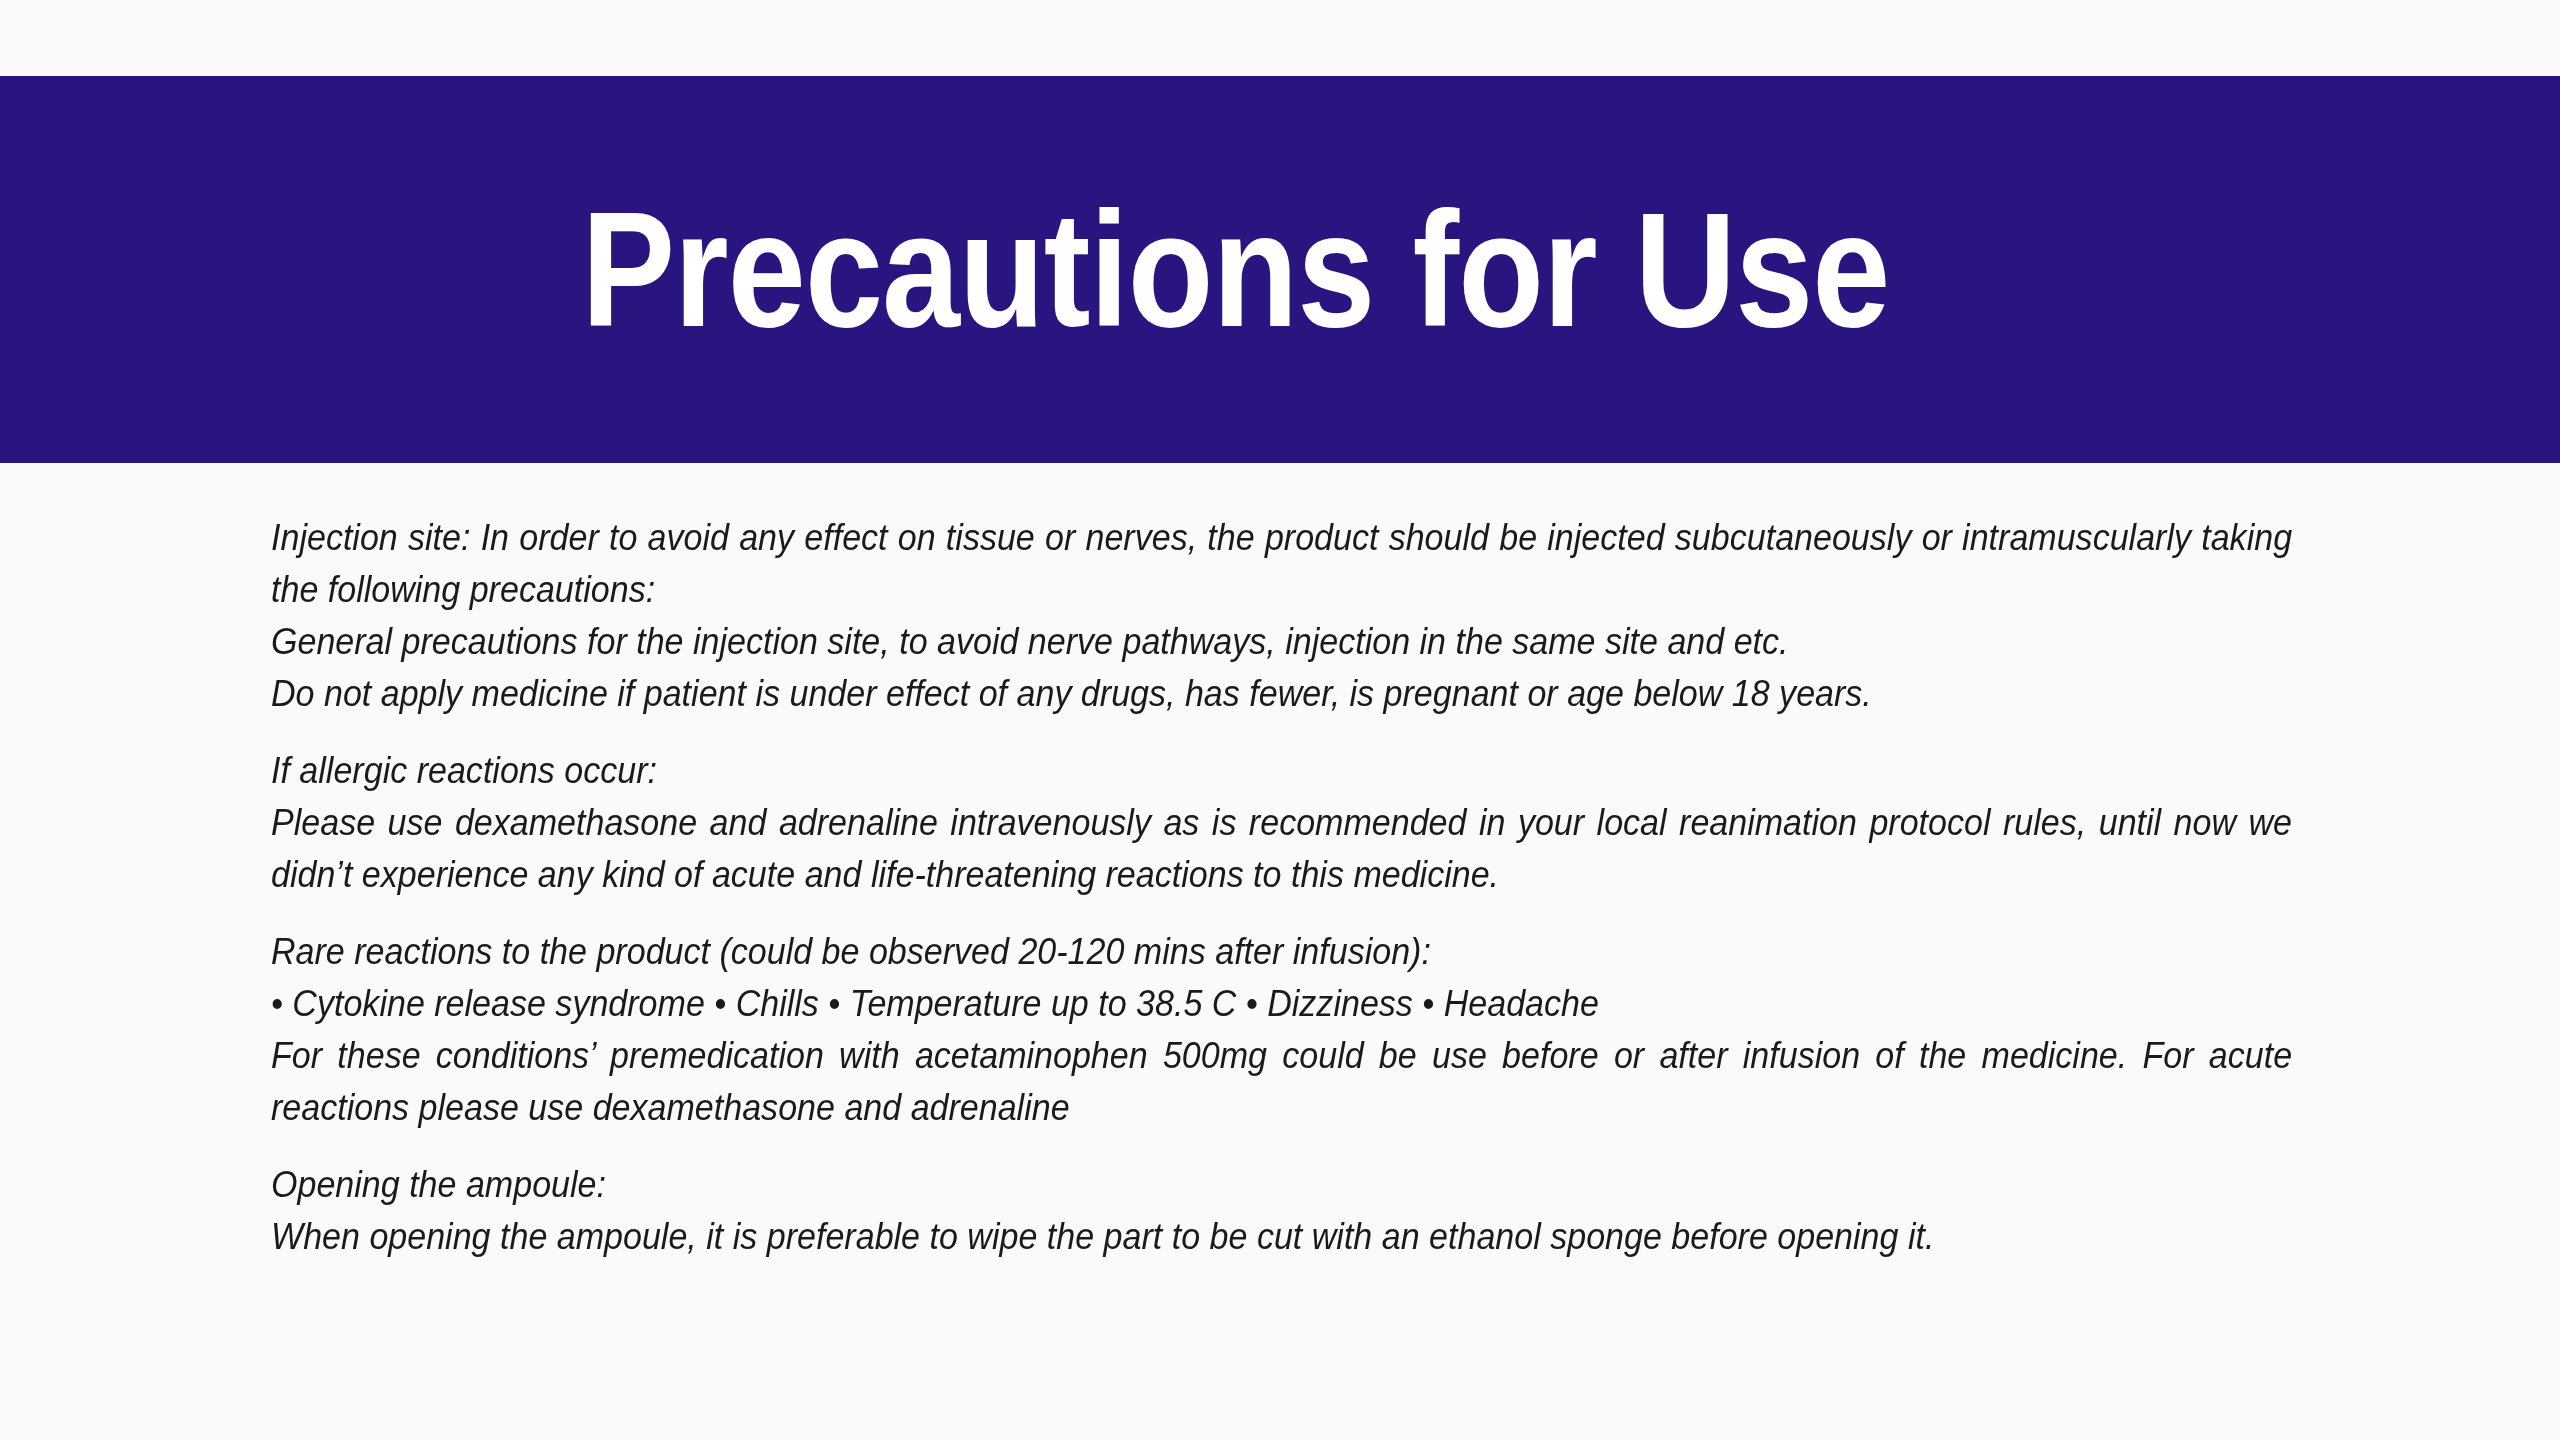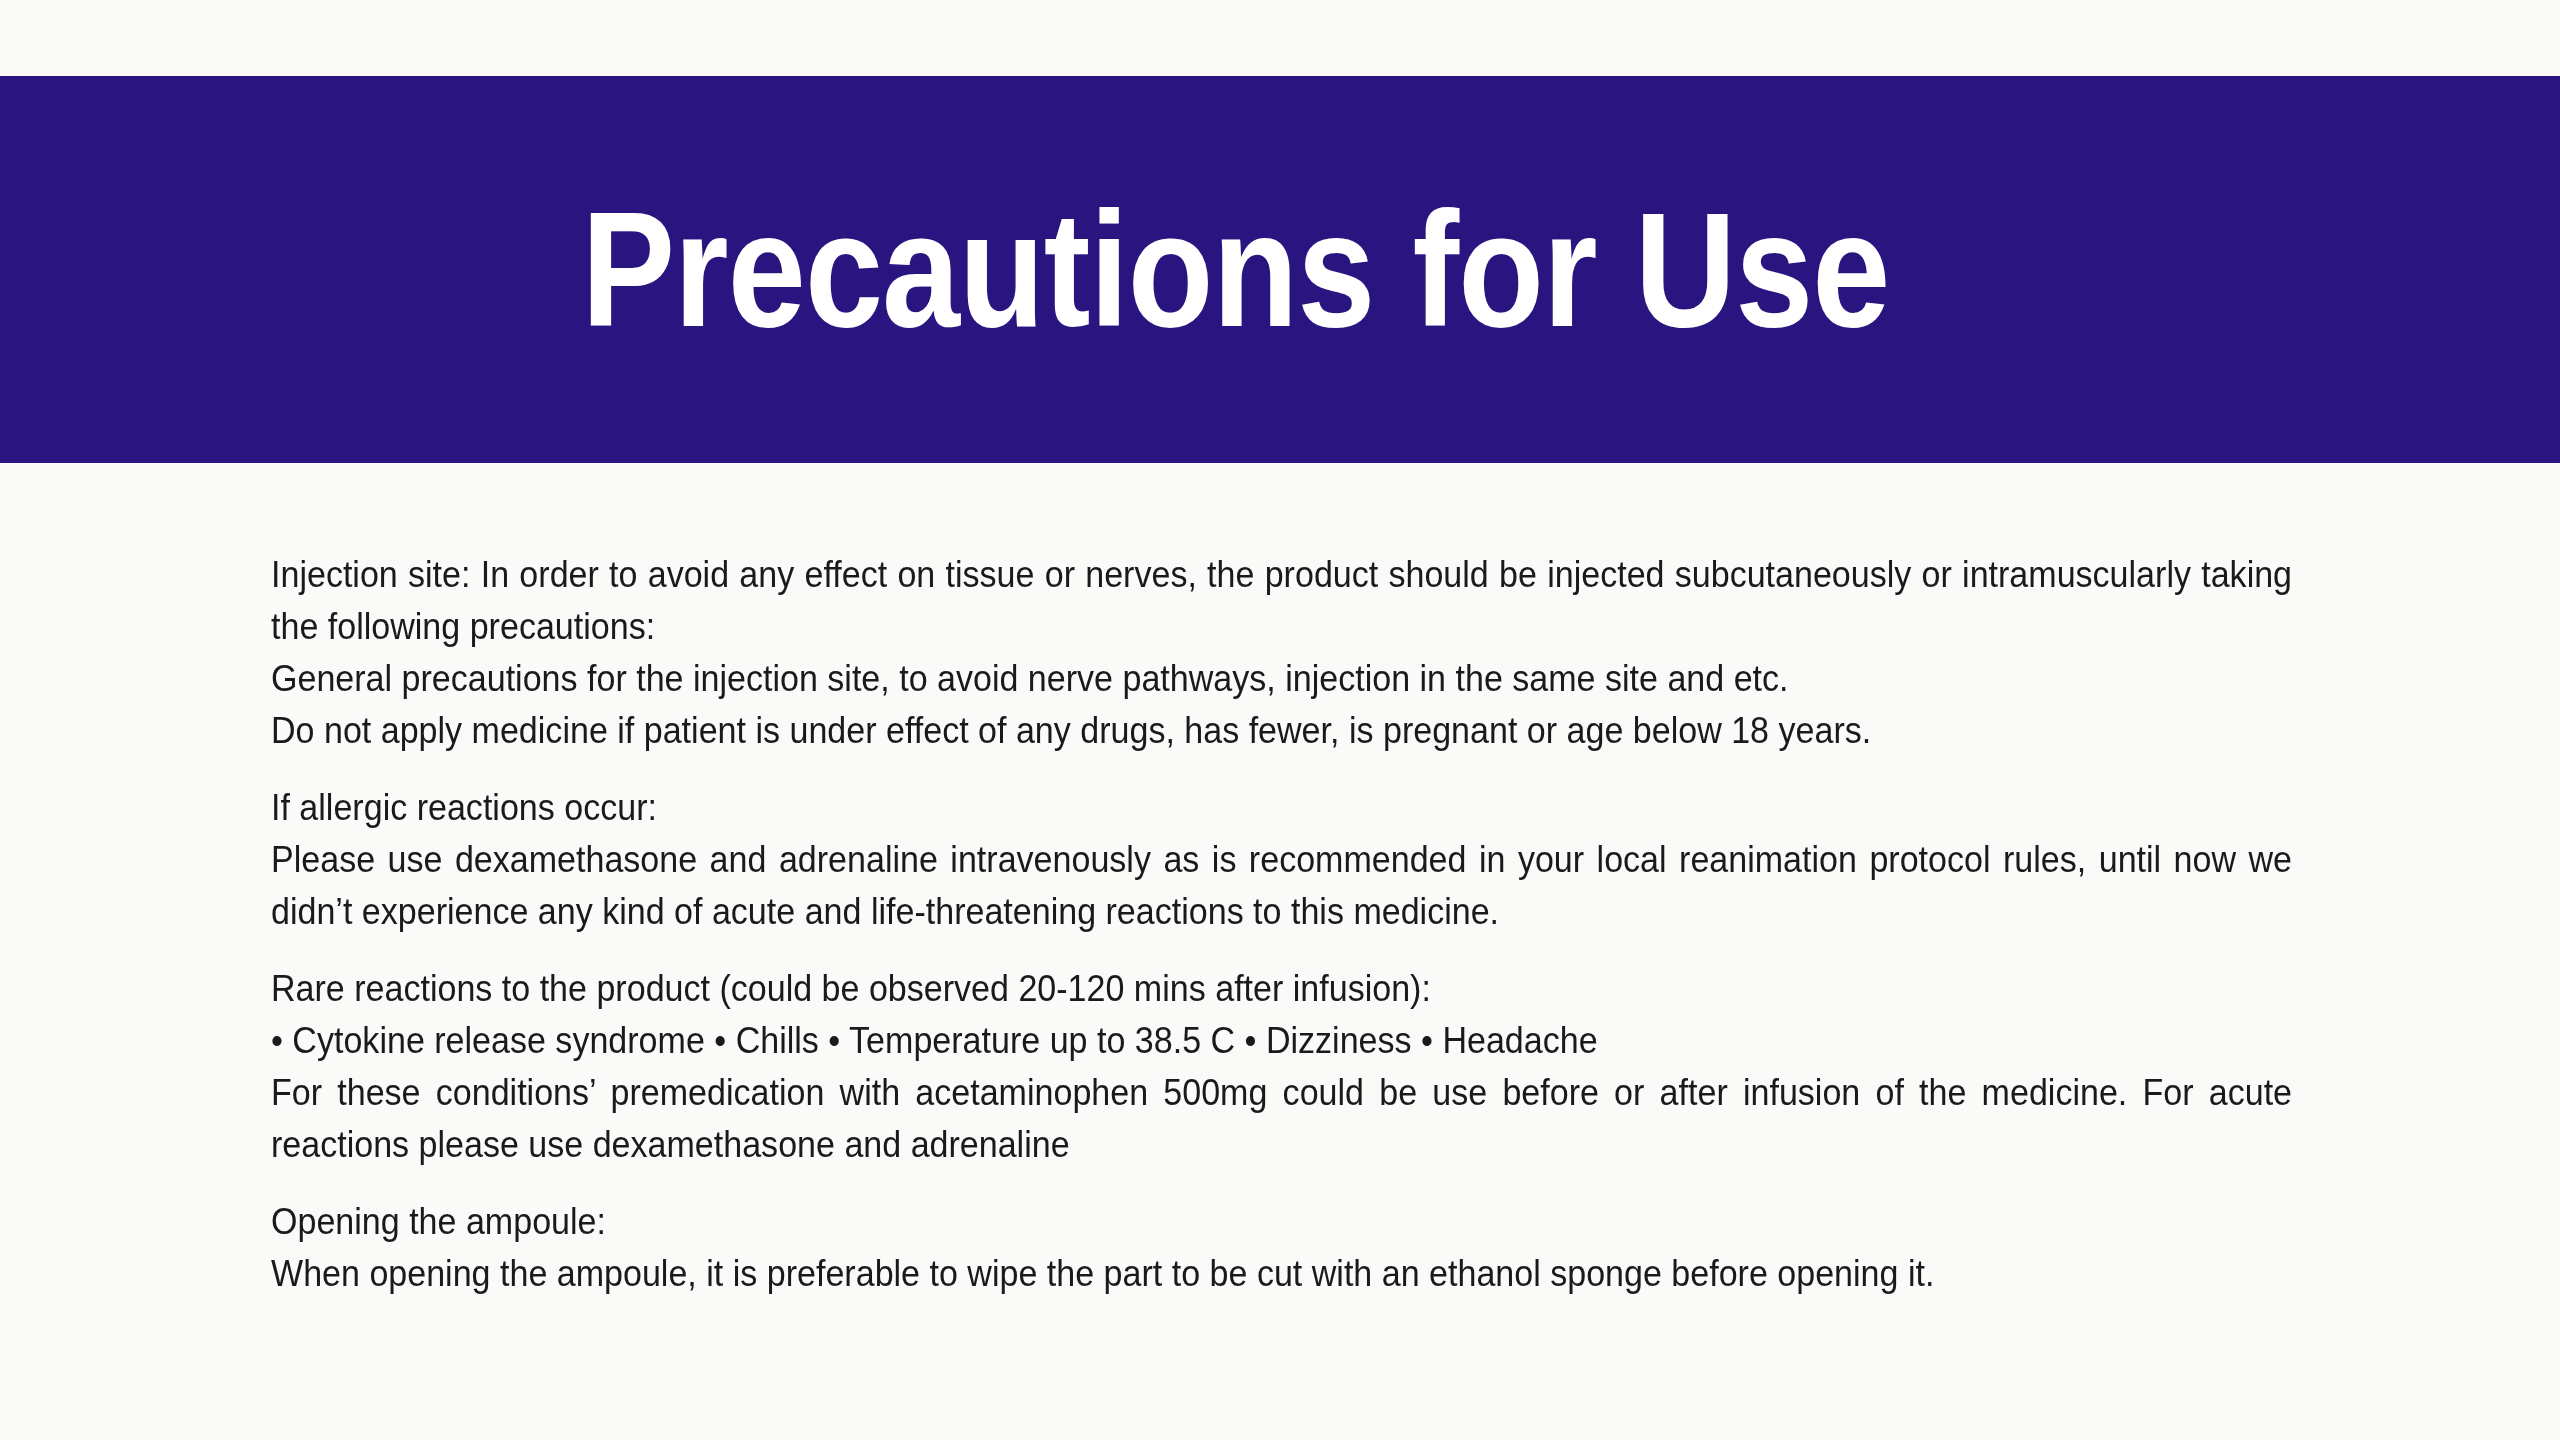--- a/index.html
+++ b/index.html
@@ -46,22 +46,23 @@
     transform: scaleX(0.86);
     transform-origin: center center;
     white-space: nowrap;
     margin: 0;
   }
 
   
   #body-copy {
     position: absolute;
     left: 271px;
-    top: 549px;
+    top: 512px;
     width: 2021px;
+    font-style: italic;
   }
 
   .para {
     color: #1A1A1A;
     font-family: "Liberation Sans", sans-serif;
     font-size: 37px;
     line-height: 52px;
     text-align: justify;
     text-justify: inter-word;
     margin: 0 0 25px 0;

